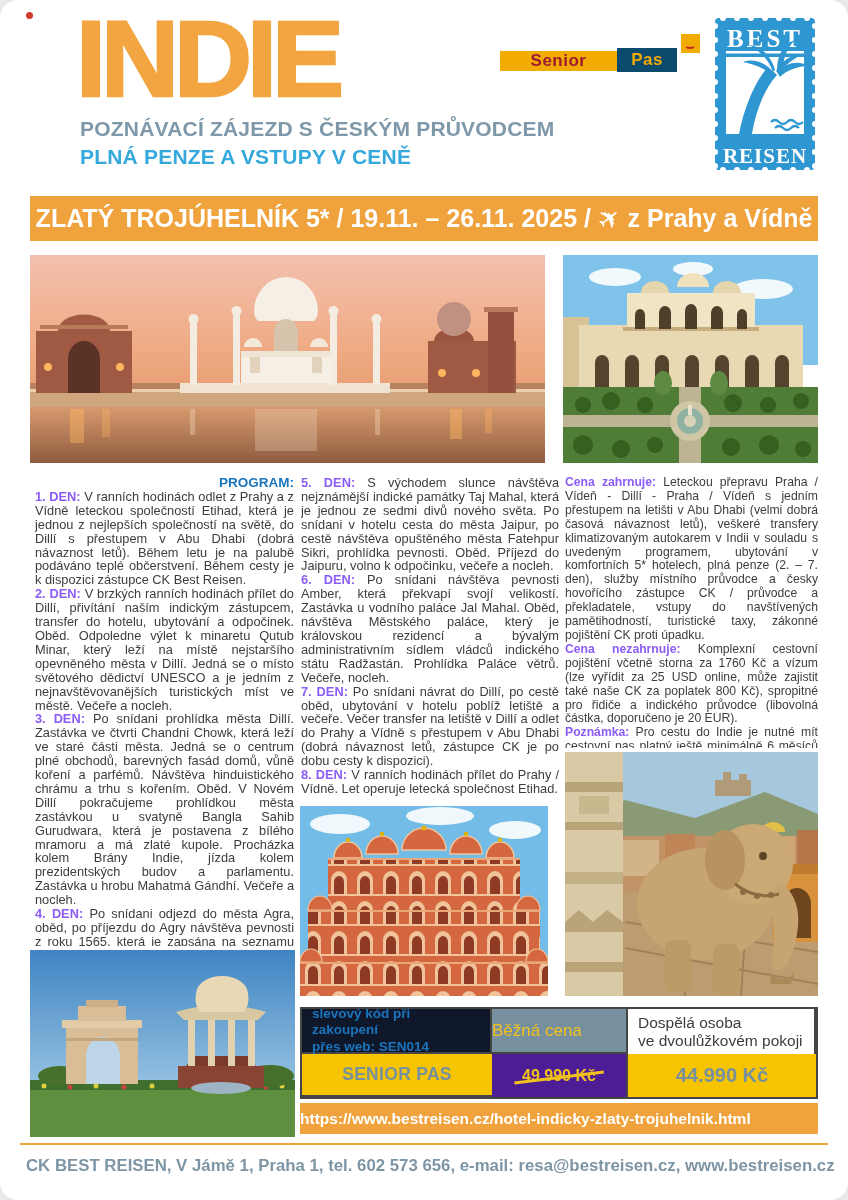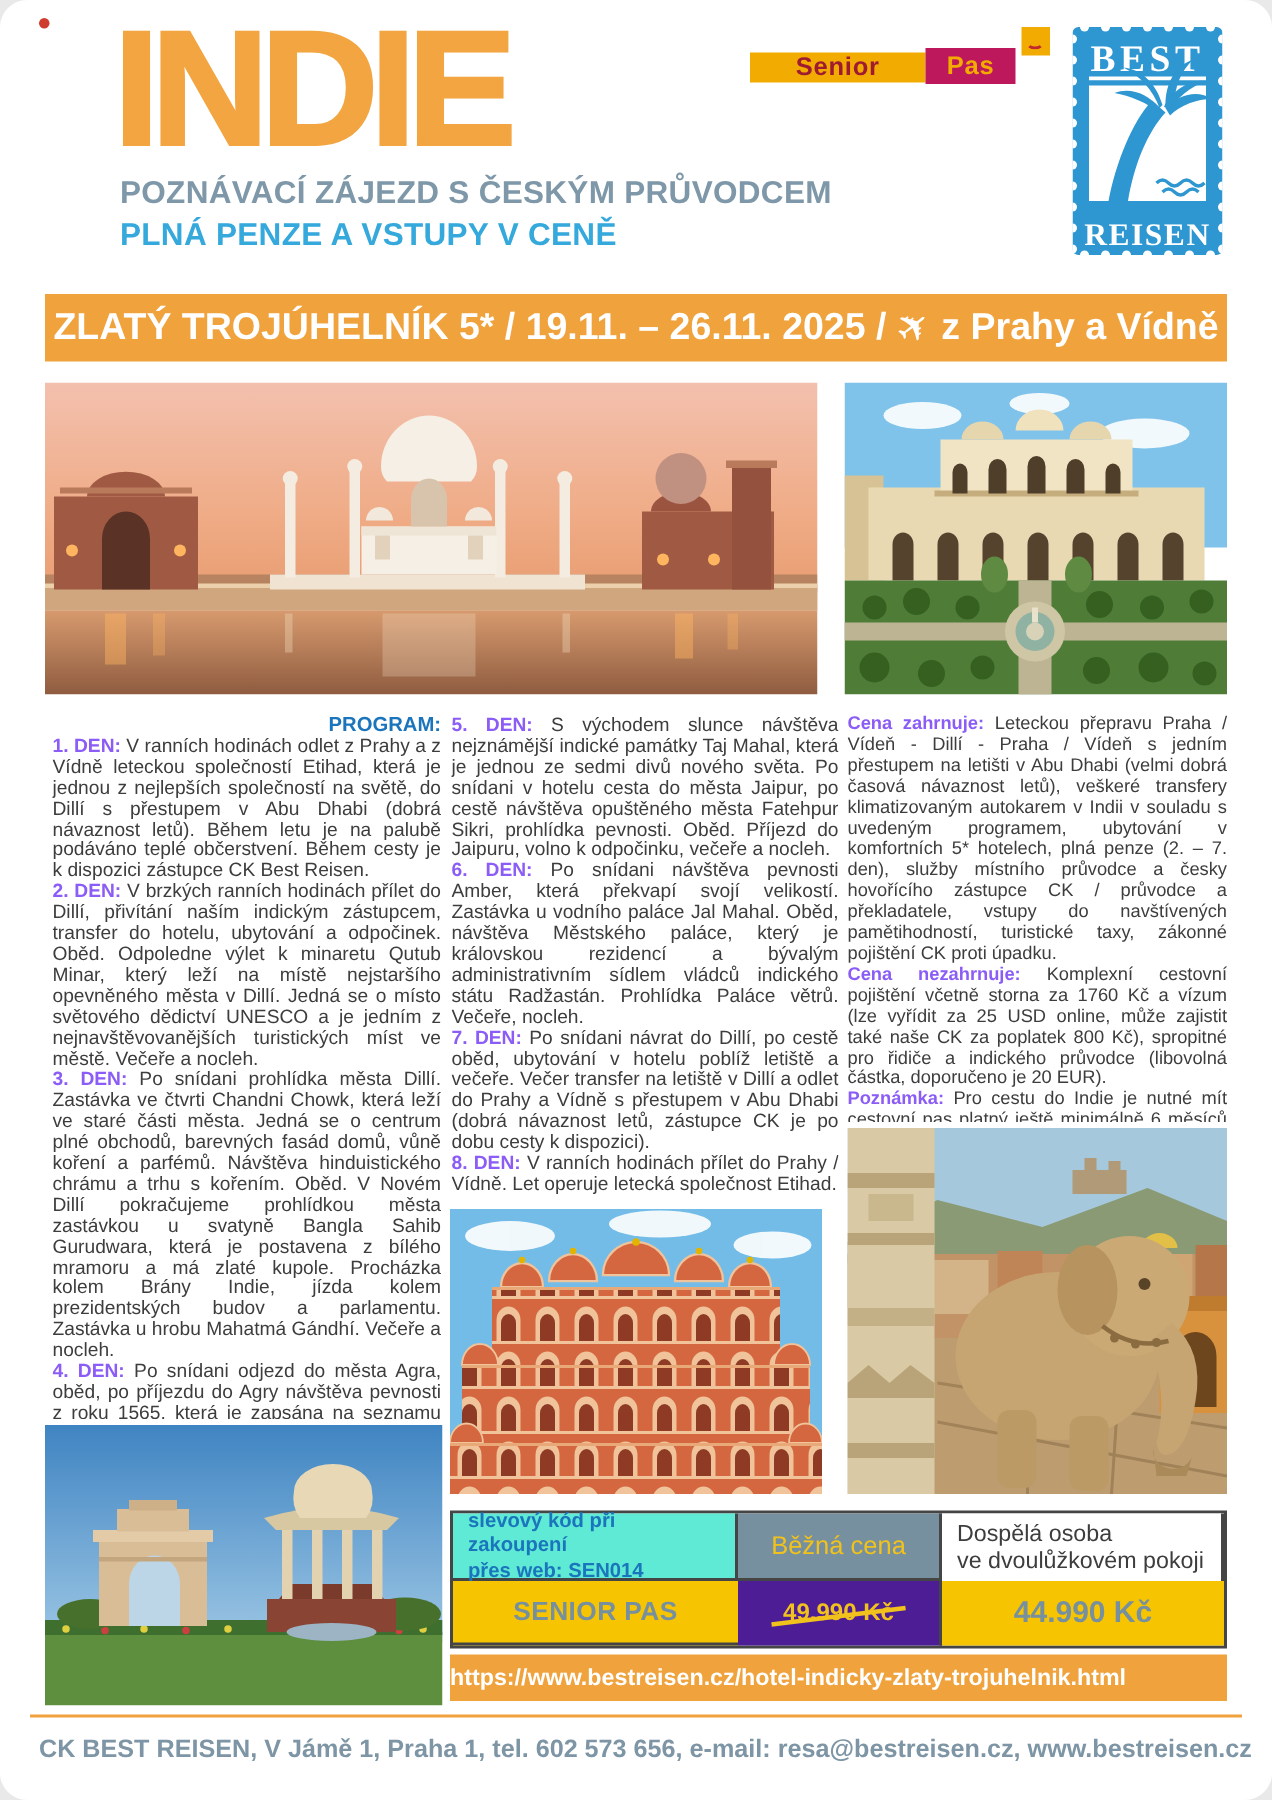--- a/index.html
+++ b/index.html
@@ -15,24 +15,24 @@
   
   .corner-dot{left:26px;top:12px;width:7px;height:7px;border-radius:50%;background:#cf3b2c;}
   .title{
     left:76px;top:2px;font-size:108px;line-height:1.05;font-weight:800;
     color:#F2A540;letter-spacing:-5px;-webkit-text-stroke:2.5px #F2A540;
   }
   .subtitle1{left:80px;top:117px;font-size:21px;font-weight:bold;color:#7E98A9;letter-spacing:0.2px;}
   .subtitle2{left:80px;top:145px;font-size:21px;font-weight:bold;color:#35A8DC;letter-spacing:0.2px;}
 
   
-  .seniorpas{left:500px;top:18px;width:205px;height:42px;}
+  .seniorpas{left:500px;top:34px;width:205px;height:42px;}
   .sp-senior{position:absolute;left:0;top:17px;width:117px;height:20px;background:#F2AB00;
     color:#9E1B32;font-weight:bold;font-size:17px;line-height:20px;text-align:center;letter-spacing:0.5px;}
-  .sp-pas{position:absolute;left:117px;top:14px;width:60px;height:24px;background:#be185d;
+  .sp-pas{position:absolute;left:117px;top:14px;width:60px;height:24px;background:#0c4a6e;
     color:#F2AB00;font-weight:bold;font-size:17px;line-height:24px;text-align:center;letter-spacing:0.5px;}
   .sp-smile{position:absolute;left:181px;top:0;width:19px;height:19px;background:#F2AB00;}
   .sp-smile::after{content:"";position:absolute;left:3px;top:6px;width:12px;height:9px;
     border:2px solid transparent;border-bottom:2.5px solid #C1272D;border-radius:50%;box-sizing:border-box;}
 
   
   .bestreisen{left:715px;top:18px;width:100px;height:152px;}
 
   
   .banner{
@@ -61,22 +61,22 @@
 
   
   .price-table{
     left:300px;top:1007px;width:518px;box-sizing:border-box;
     border:2px solid #454545;display:grid;
     grid-template-columns:190px 136px 188px;grid-template-rows:45px 43px;
   }
   .pt-cell{display:flex;flex-direction:column;justify-content:center;box-sizing:border-box;}
   .pt-r{border-right:2px solid #454545;}
   .pt-b{border-bottom:2px solid #454545;}
-  .pt-promo{background:#5eead4;color:#1B75BC;font-weight:bold;font-size:13.5px;line-height:16.5px;padding:4px 10px;}
-  .pt-head-regular{background:#76909F;color:#F2C21C;font-size:17px;align-items:center;}
+  .pt-promo{background:#0f172a;color:#1B75BC;font-weight:bold;font-size:13.5px;line-height:16.5px;padding:4px 10px;}
+  .pt-head-regular{background:#76909F;color:#F2C21C;font-size:17px;}
   .pt-head-senior{background:#F6C400;color:#76909F;font-weight:bold;font-size:17.5px;align-items:center;letter-spacing:0.3px;}
   .pt-person{background:#ffffff;color:#3d3d3d;font-size:15.5px;line-height:18px;padding:2px 10px;}
   .pt-price-regular{background:#4c1d95;color:#F2C21C;font-weight:bold;font-size:16px;align-items:center;}
   .pt-price-senior{background:#F6C400;color:#76909F;font-weight:bold;font-size:20px;align-items:center;}
   .strike{position:relative;display:inline-block;}
   .strike::after{content:"";position:absolute;left:-8px;right:-8px;top:54%;height:2.5px;
     background:#F2C21C;transform:rotate(-7deg);}
 
   
   .url-bar{

